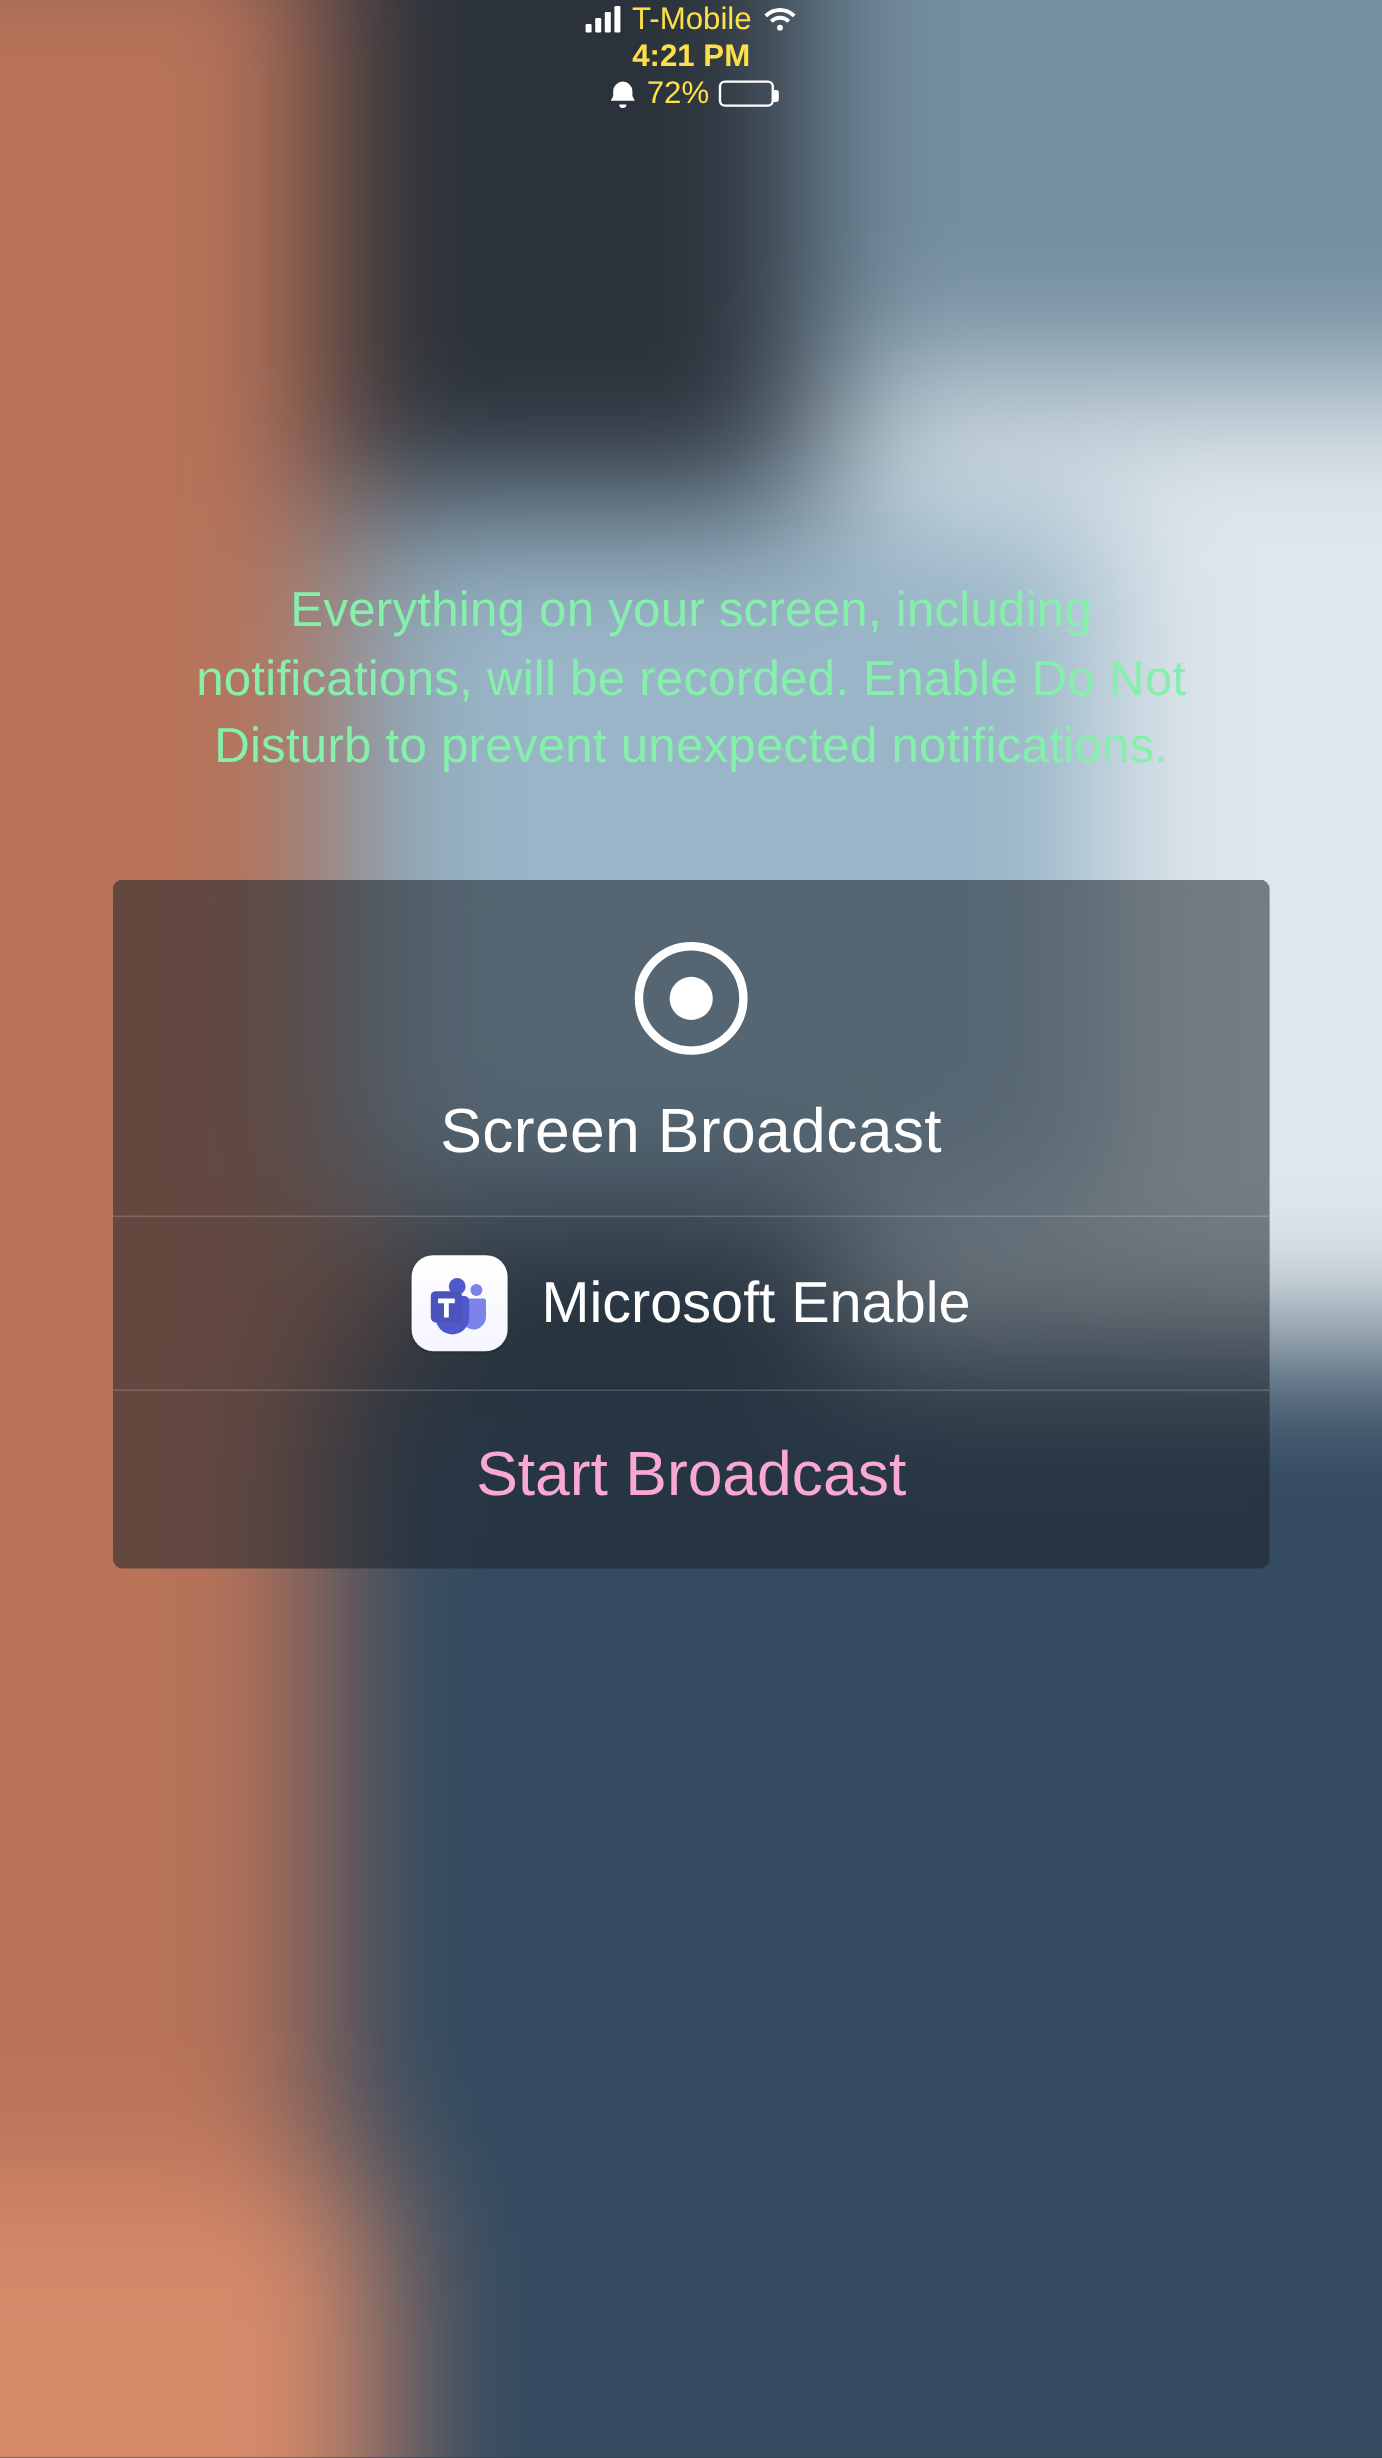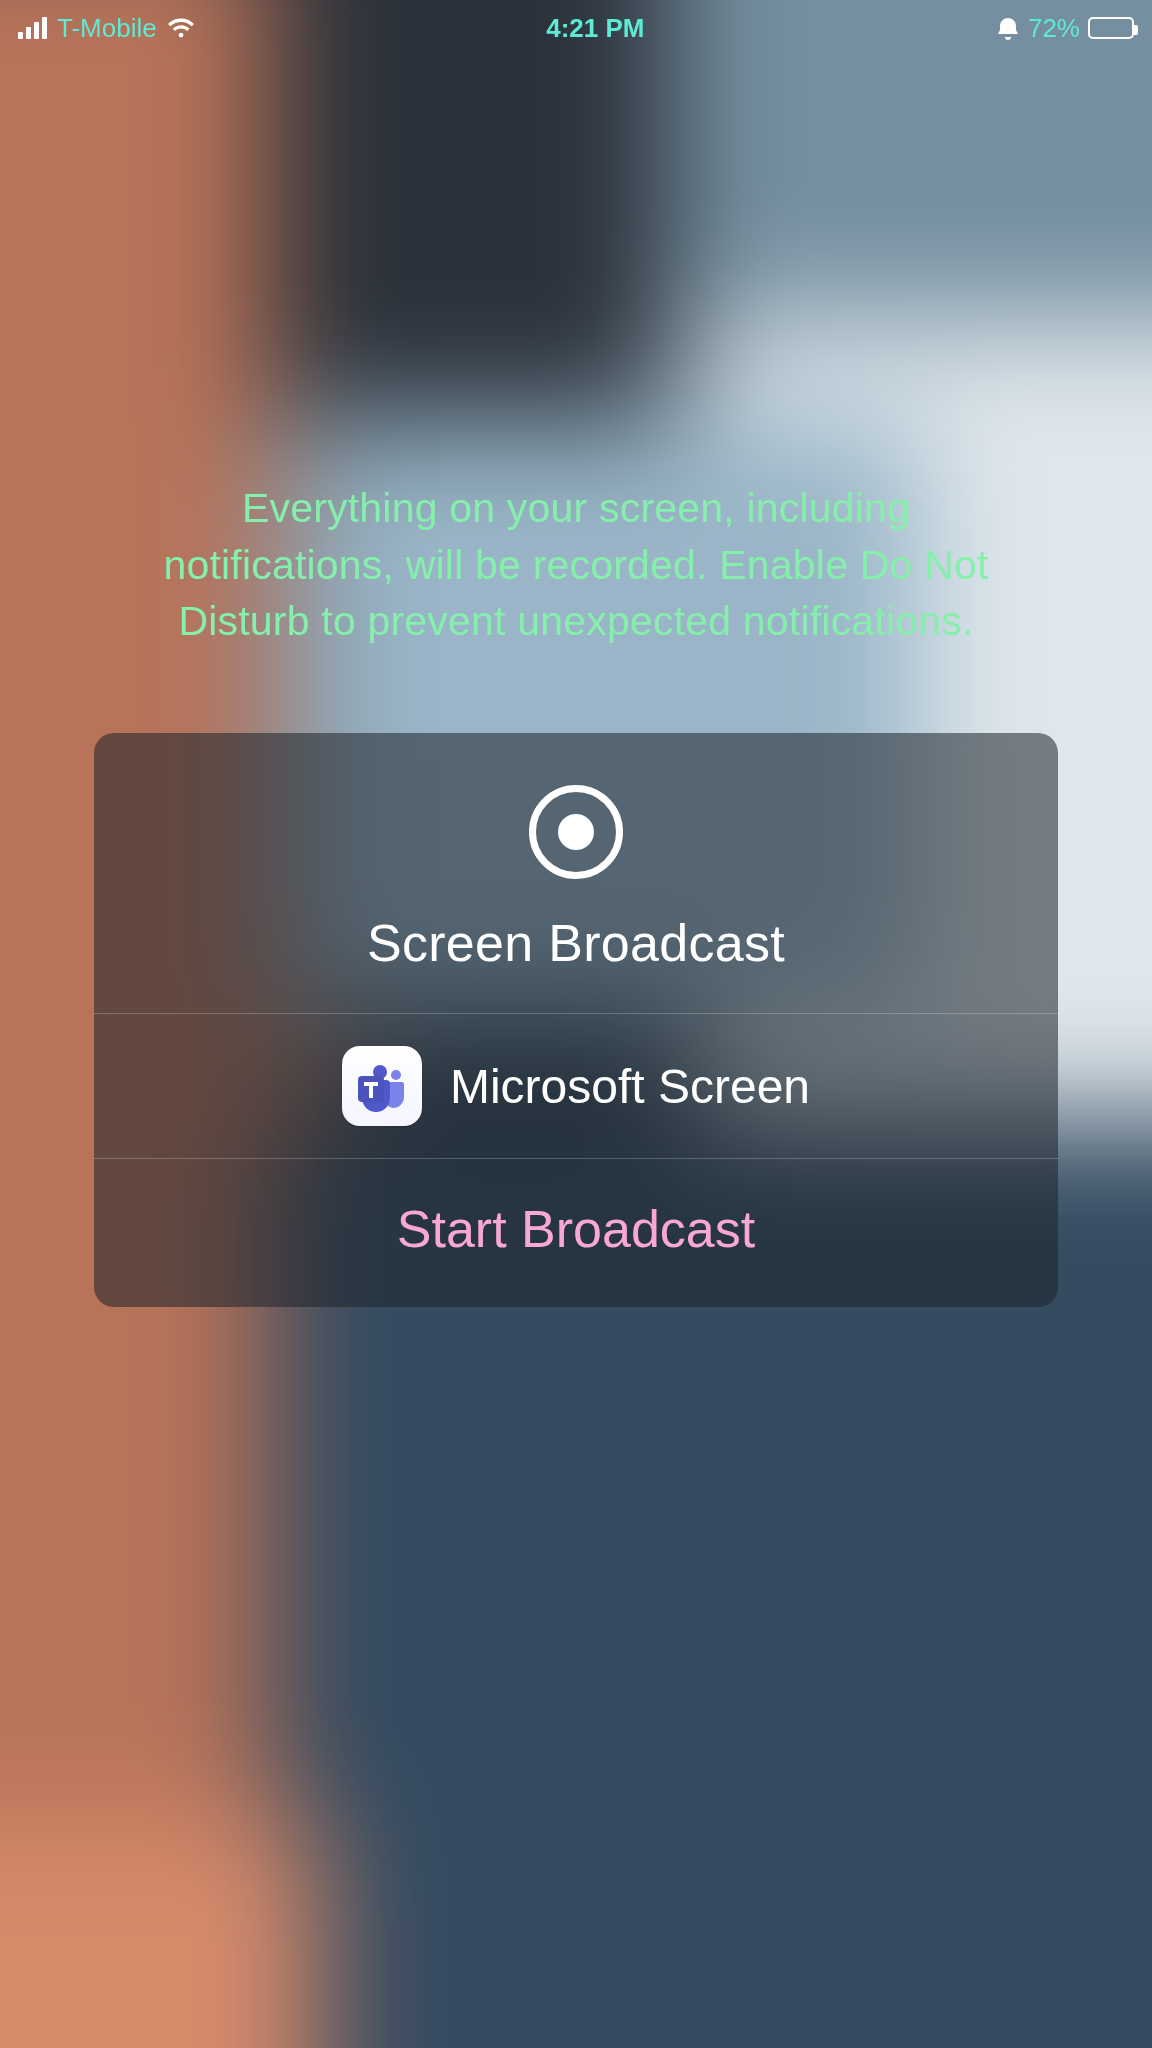--- a/index.html
+++ b/index.html
@@ -30,23 +30,24 @@
   .screen { position: relative; z-index: 1; width: 100%; height: 100%; }
 
   .status-bar {
     position: absolute;
     top: 0; left: 0; right: 0;
     height: 56px;
     display: flex;
     align-items: center;
     justify-content: space-between;
     padding: 0 18px;
-    color: #5eead4;
+    color: #fde047;
     font-size: 26px;
     font-weight: 500;
+    flex-direction: column;
   }
   .status-left { display: flex; align-items: center; gap: 10px; }
   .status-right { display: flex; align-items: center; gap: 8px; }
 
   .signal { display: inline-flex; align-items: flex-end; gap: 3px; height: 22px; }
   .signal span { width: 5px; background:#fff; border-radius:1px; }
   .signal span:nth-child(1){height:7px}
   .signal span:nth-child(2){height:12px}
   .signal span:nth-child(3){height:17px}
   .signal span:nth-child(4){height:22px}
@@ -76,21 +77,21 @@
     font-size: 41px;
     line-height: 1.38;
     letter-spacing: 0.2px;
   }
 
   .card {
     position: absolute;
     top: 733px;
     left: 94px;
     width: 964px;
-    border-radius: 20px;
+    border-radius: 8px;
     overflow: hidden;
     background: rgba(30,36,44,0.55);
     backdrop-filter: blur(10px);
   }
   .card-header{
     display:flex; flex-direction:column; align-items:center;
     padding: 52px 20px 40px;
   }
   .record-ring{
     width: 94px; height:94px; border:7px solid #fff; border-radius:50%;
@@ -189,21 +190,21 @@
       <div class="teams-icon">
         <svg width="56" height="56" viewBox="0 0 56 56">
           <circle cx="26" cy="14" r="7" fill="#5059c9"></circle>
           <circle cx="42" cy="17" r="5" fill="#7b83eb"></circle>
           <path d="M34 24h14a2 2 0 0 1 2 2v13a11 11 0 0 1-11 11h0A11 11 0 0 1 30 42" fill="#7b83eb"></path>
           <path d="M10 22h22a4 4 0 0 1 4 4v14a14 14 0 0 1-14 14h0A14 14 0 0 1 8 40V24a2 2 0 0 1 2-2Z" fill="#5059c9"></path>
           <rect x="4" y="18" width="26" height="26" rx="4" fill="#4b53bc"></rect>
           <path d="M10 24h14v4h-5v12h-4V28h-5v-4Z" fill="#fff"></path>
         </svg>
       </div>
-      <div class="app-label">Microsoft Screen</div>
+      <div class="app-label">Microsoft Enable</div>
     </div>
 
     <div class="divider"></div>
 
     <div class="start-row">
       <div class="start-label">Start Broadcast</div>
     </div>
   </div>
 
 </div>

